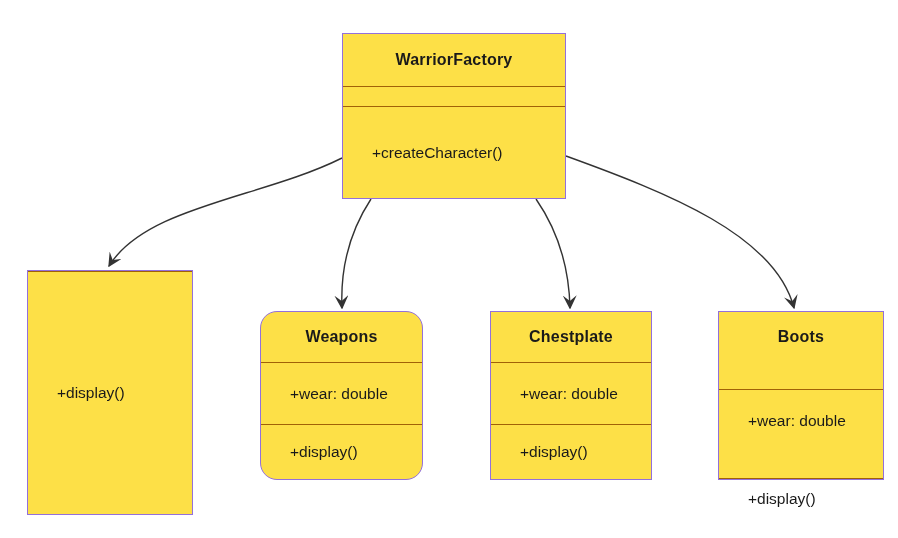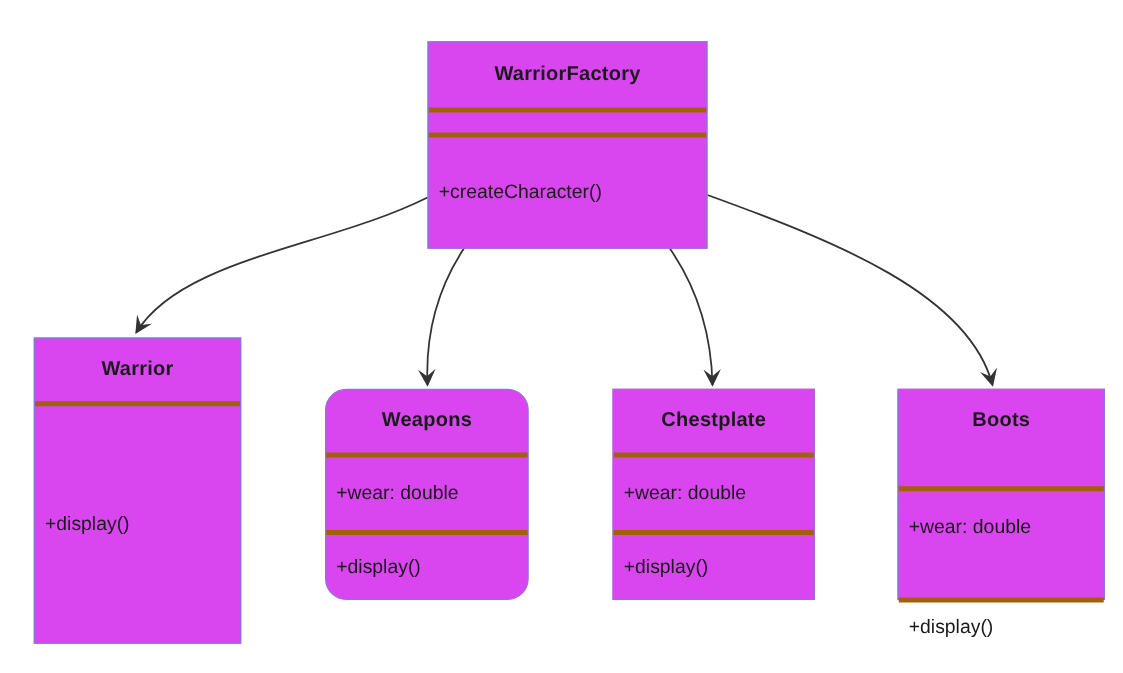--- a/index.html
+++ b/index.html
@@ -15,43 +15,44 @@
   }
 
   .edges-layer {
     position: absolute;
     left: 0; top: 0;
     width: 898px; height: 538px;
   }
 
   .class-node {
     position: absolute;
-    background: #d946ef;
+    background: #fde047;
     border: 1px solid #9370DB;
     color: #1a1a1a;
     display: flex;
     flex-direction: column;
   }
 
   .class-title {
     display: flex;
     align-items: center;
     justify-content: center;
     font-weight: bold;
     font-size: 16px;
     letter-spacing: 0.2px;
     flex: 0 0 auto;
   }
 
   .class-section {
-    border-top: 4px solid #a16207;
+    border-top: 1px solid #a16207;
     display: flex;
     flex-direction: column;
     justify-content: center;
     flex: 0 0 auto;
+    padding-left: 21px;
   }
 
   .member {
     font-size: 15.5px;
     line-height: 40px;
     padding-left: 8px;
     white-space: nowrap;
   }
 </style>
 </head>
@@ -73,21 +74,20 @@
 
   <div class="class-node" style="left:342px; top:33px; width:224px; height:166px;">
     <div class="class-title" style="height:52px;">WarriorFactory</div>
     <div class="class-section" style="height:20px;"></div>
     <div class="class-section" style="flex:1 1 auto;">
       <div class="member">+createCharacter()</div>
     </div>
   </div>
 
   <div class="class-node" style="left:27px; top:270px; width:166px; height:245px;">
-    <div class="class-title" style="height:50px;">Warrior</div>
     <div class="class-section" style="flex:1 1 auto;">
       <div class="member">+display()</div>
     </div>
   </div>
 
   <div class="class-node" style="left:260px; top:311px; width:163px; height:169px;border-radius:17px;">
     <div class="class-title" style="height:50px;">Weapons</div>
     <div class="class-section" style="height:62px;">
       <div class="member">+wear: double</div>
     </div>

